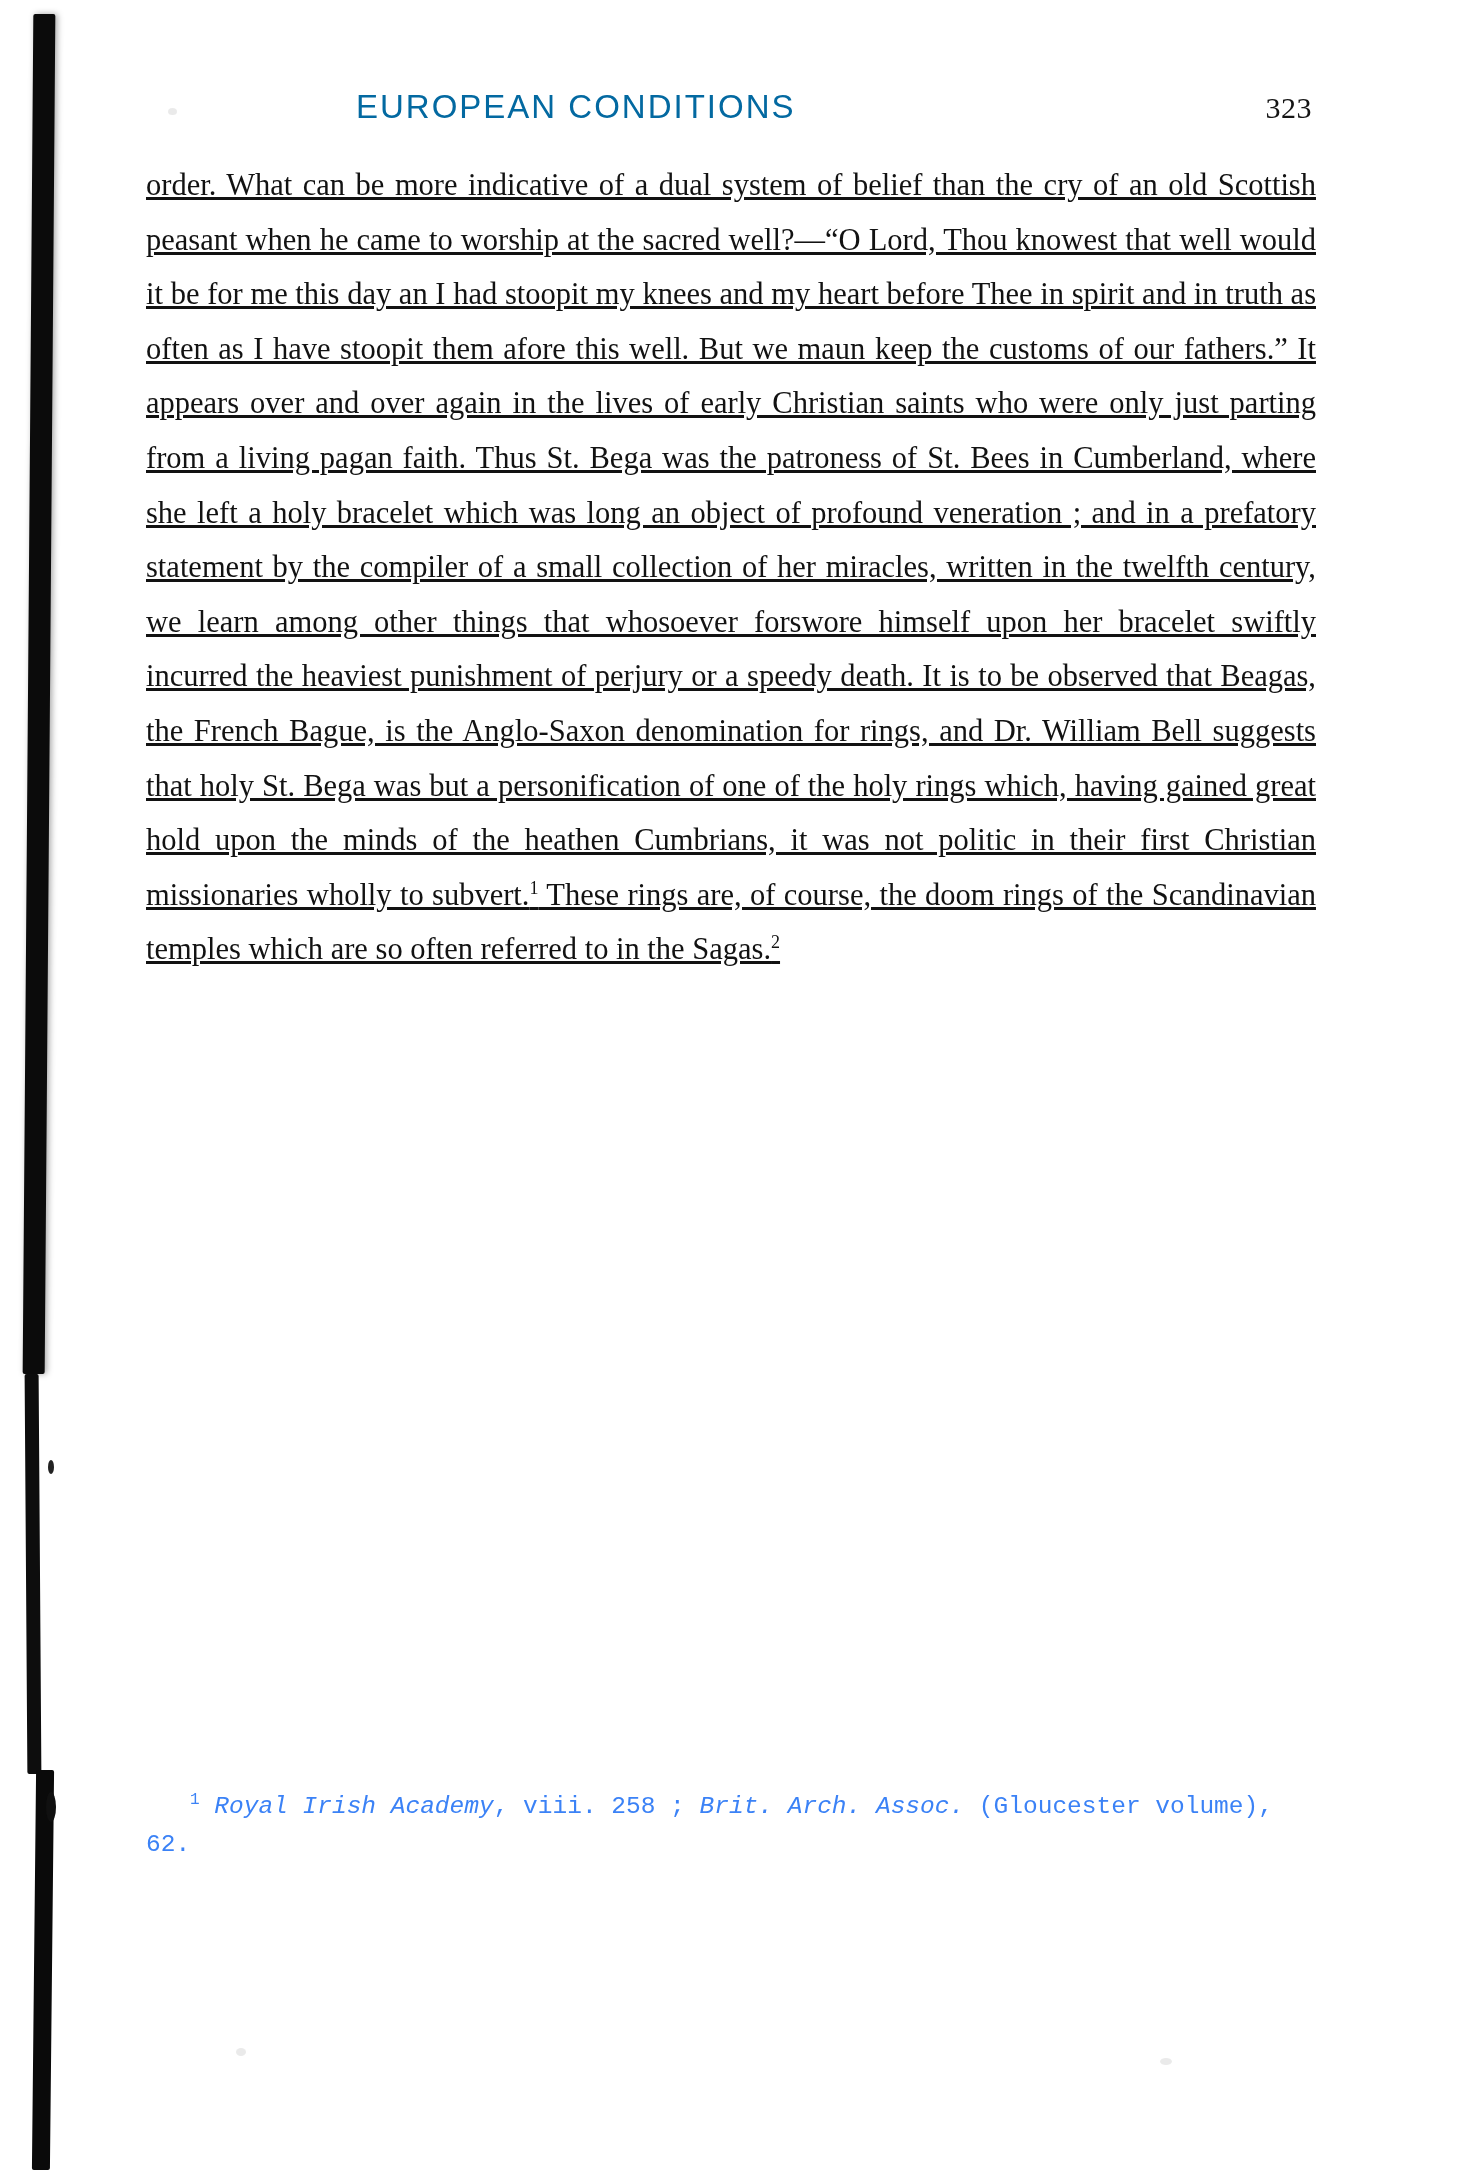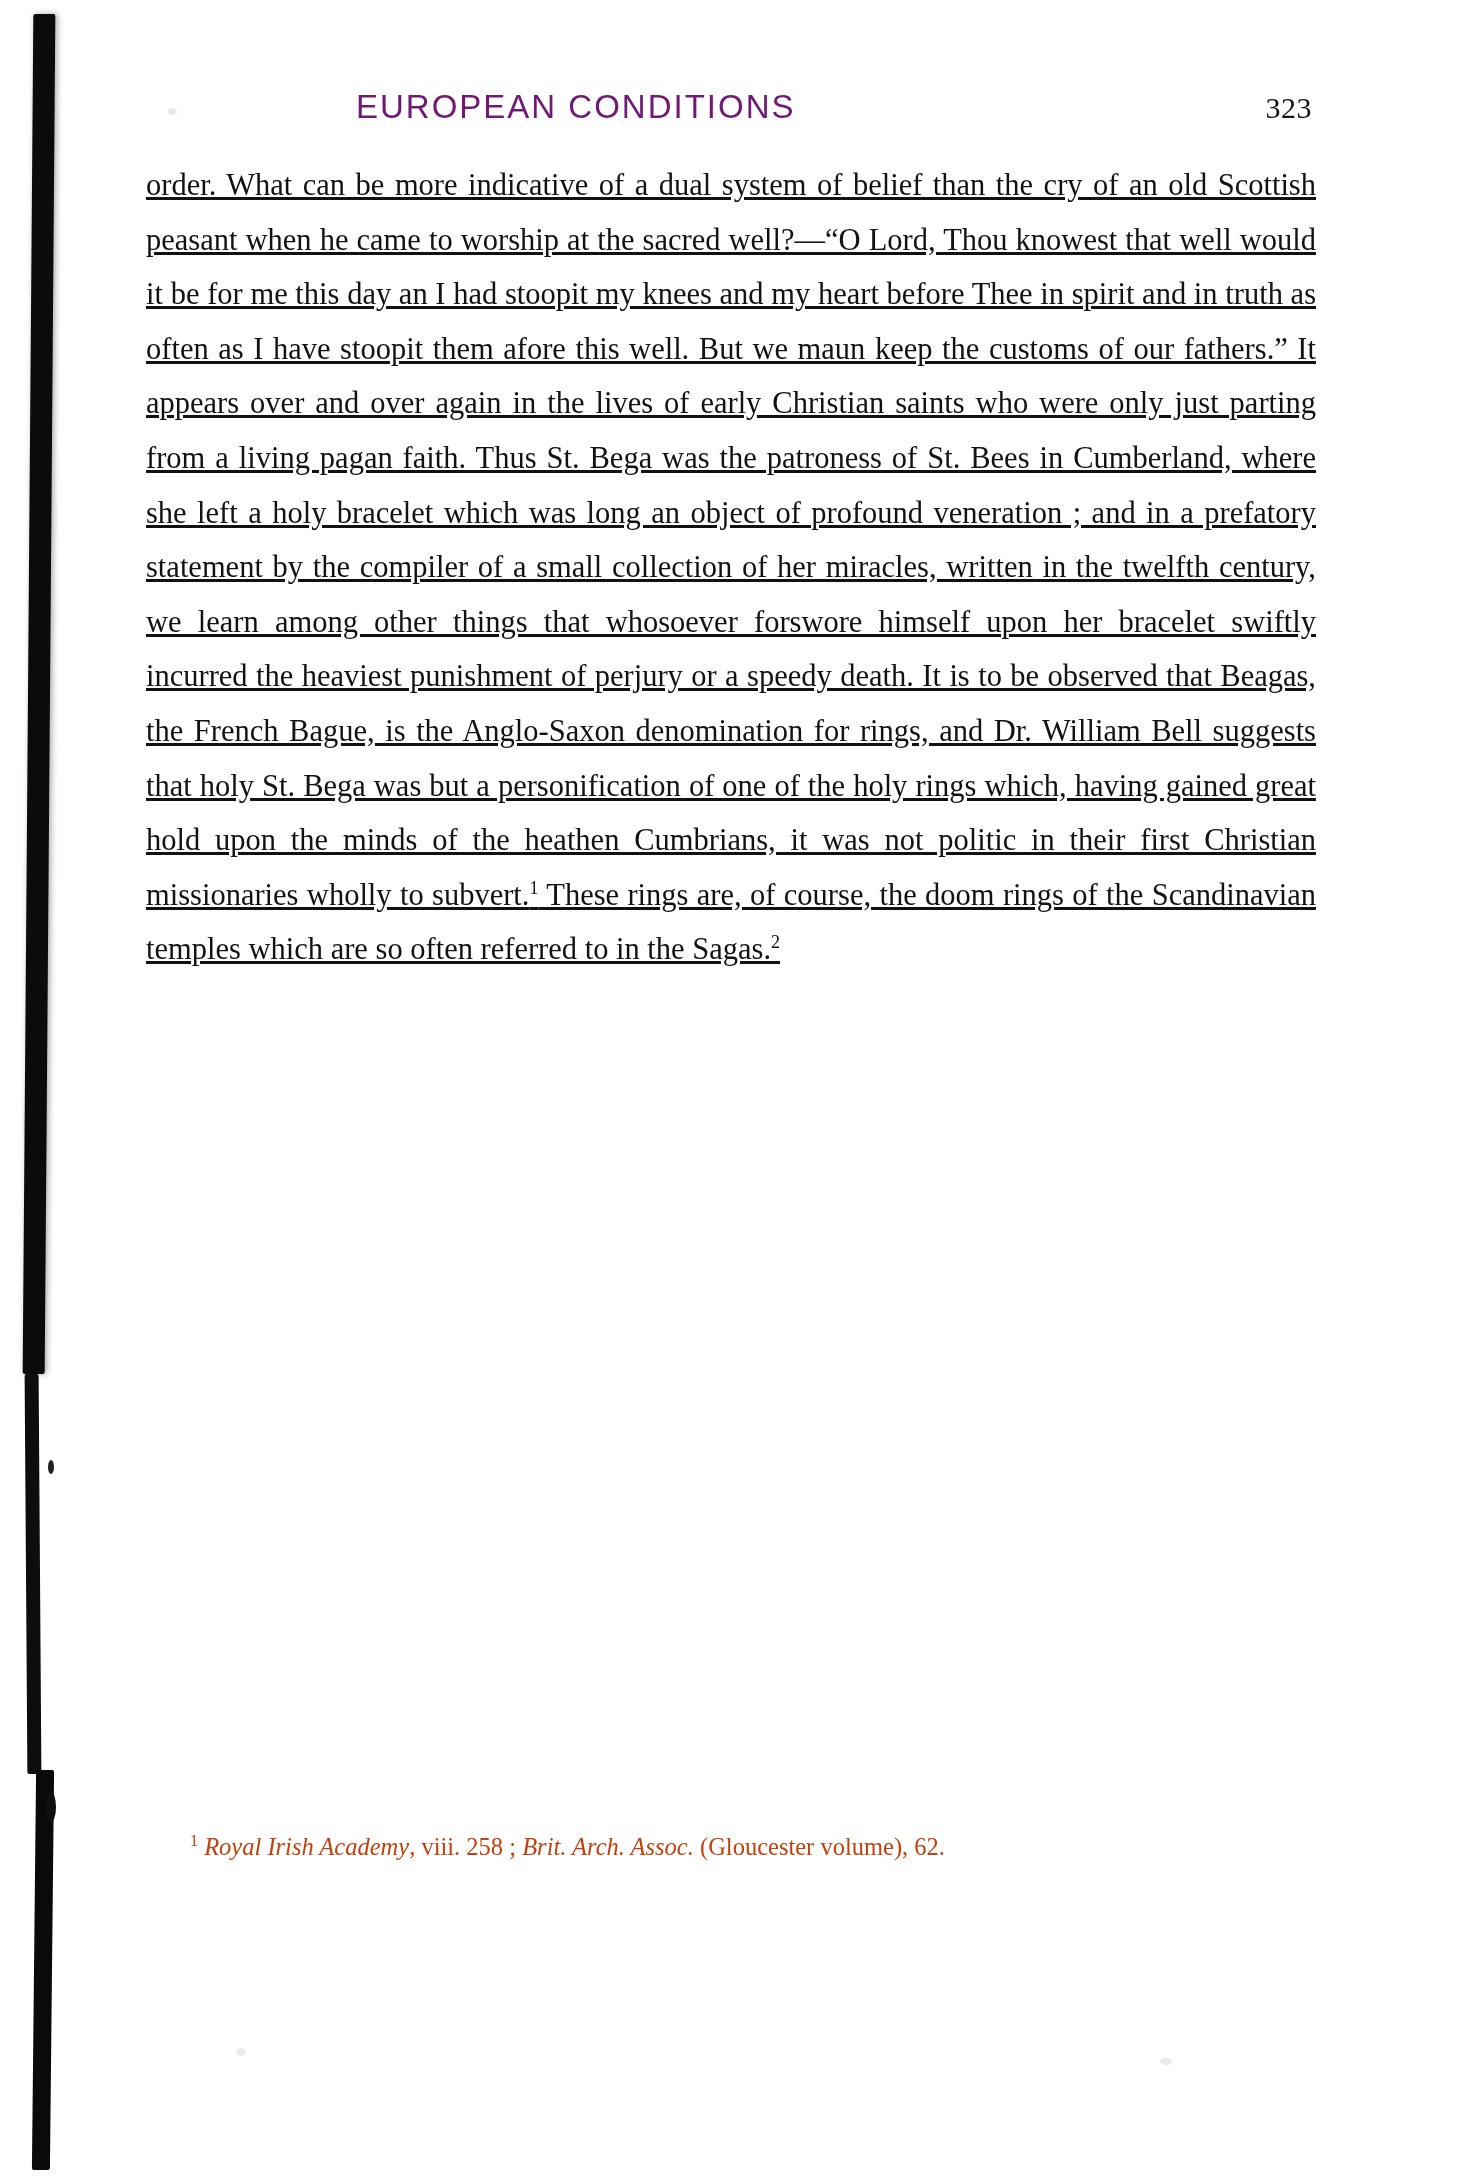--- a/index.html
+++ b/index.html
@@ -88,21 +88,21 @@
     top: 88px;
     width: 1166px;
     display: flex;
     align-items: baseline;
     justify-content: space-between;
   }
   .running-title {
     font-family: "Liberation Sans", sans-serif;
     font-size: 33px;
     letter-spacing: 2.0px;
-    color: #701a75;
+    color: #0369a1;
     margin-left: 210px;
   }
   .folio {
     font-family: "Liberation Serif", serif;
     font-size: 30px;
     color: #151515;
     letter-spacing: 0.5px;
     margin-left: 20px;
   }
 
@@ -127,26 +127,26 @@
   }
   sup.fn {
     font-size: 18px;
     vertical-align: super;
     line-height: 0;
   }
 
   .footnotes {
     position: absolute;
     left: 146px;
-    top: 1828px;
+    top: 1788px;
     width: 1170px;
-    font-family: Liberation Serif, serif;
+    font-family: Liberation Mono, monospace;
     font-size: 24.5px;
     line-height: 38px;
-    color: #c2410c;
+    color: #3b82f6;
   }
   .footnotes p {
     margin: 0;
     text-indent: 44px;
   }
   .footnotes .it {
     font-style: italic;
   }
   .footnotes sup {
     font-size: 16px;

